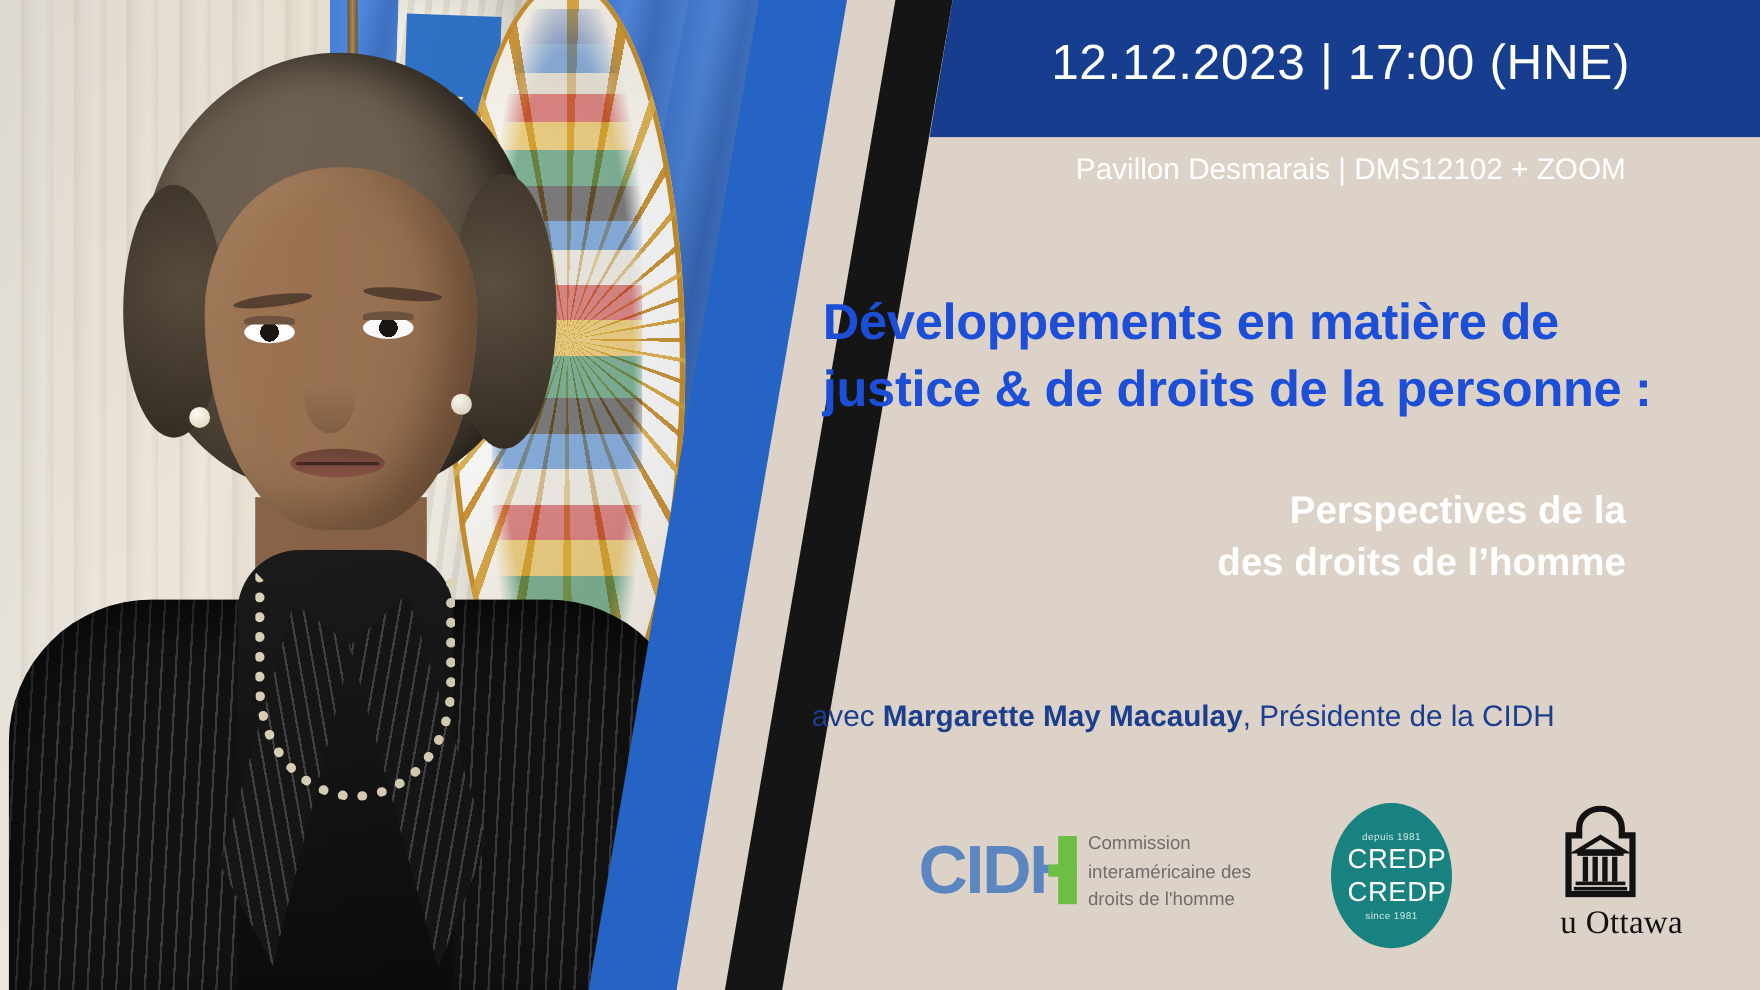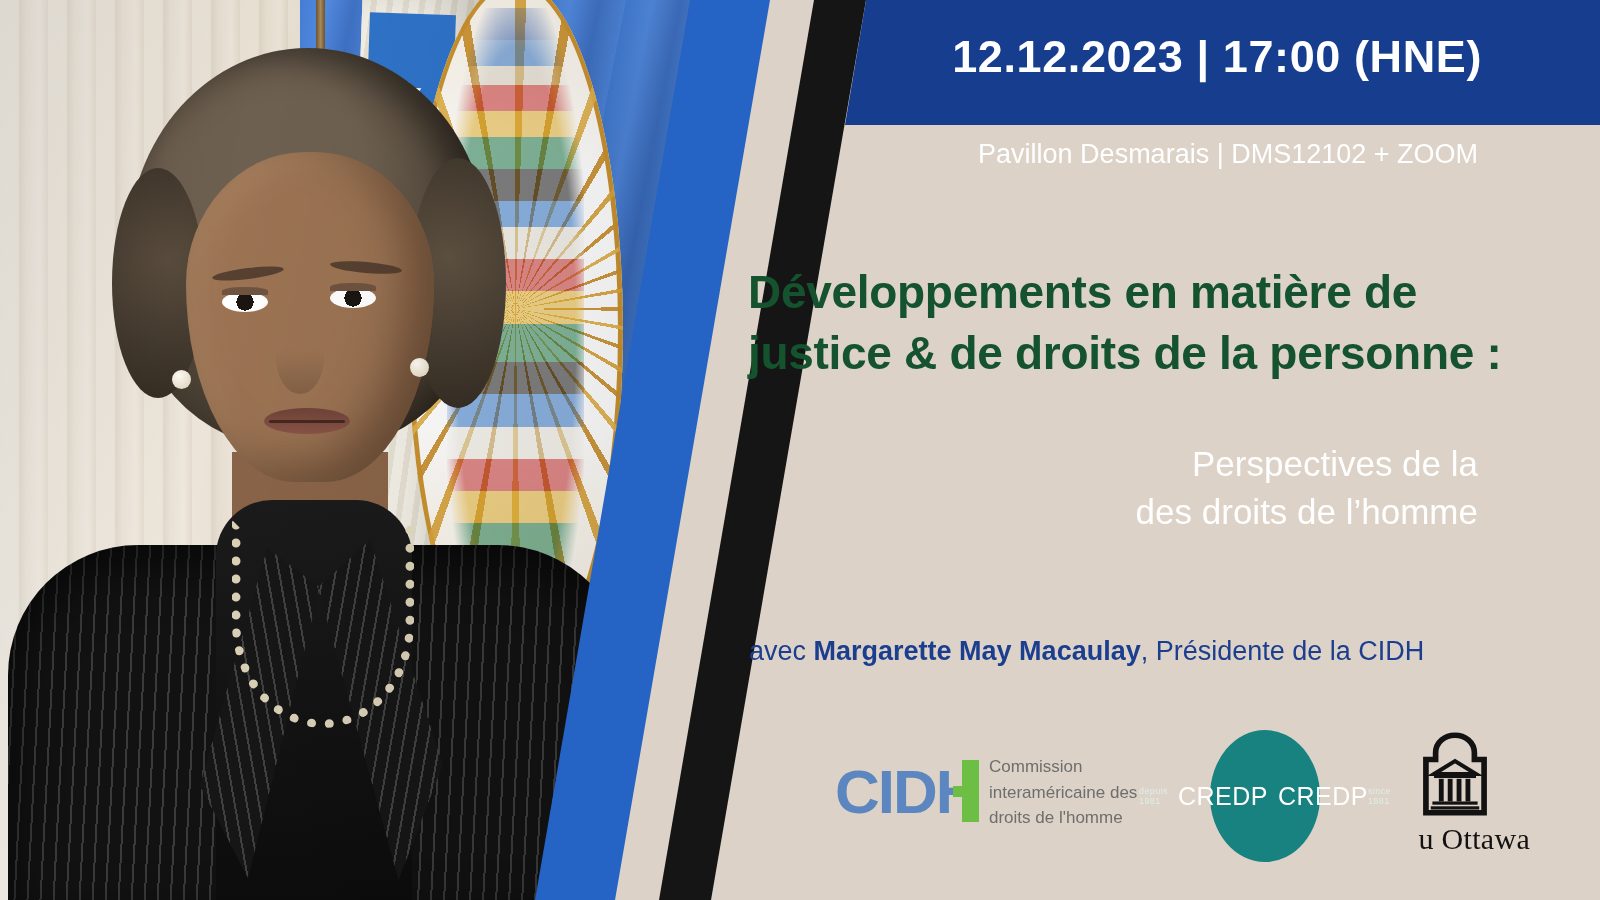--- a/index.html
+++ b/index.html
@@ -265,42 +265,42 @@
   }
   .header-bar{
     position:absolute;left:0;top:0;width:1600px;height:125px;
     background:#173E8E;
     -webkit-clip-path:polygon(866px 0, 1600px 0, 1600px 125px, 845px 125px);
     clip-path:polygon(866px 0, 1600px 0, 1600px 125px, 845px 125px);
   }
   .datetime{
     position:absolute;right:118px;top:31px;
     color:#ffffff;
-    font-size:45px;font-weight:700;letter-spacing:.6px;
+    font-size:45px;font-weight:400;letter-spacing:.6px;
     white-space:nowrap;
   }
   .venue{
     position:absolute;right:122px;top:137px;
     text-align:center;color:#ffffff;
     font-size:27px;line-height:1.28;font-weight:400;
   }
   .title{
     position:absolute;left:748px;top:262px;width:768px;
-    color:#14532d;
+    color:#1d4ed8;
     font-size:46px;line-height:1.33;font-weight:700;
     letter-spacing:-.3px;
   }
   .subtitle{
     position:absolute;right:122px;top:440px;width:700px;
     text-align:right;color:#FFFFFF;
-    font-size:35px;line-height:1.37;font-weight:400;
+    font-size:35px;line-height:1.37;font-weight:700;
   }
   .speaker{
     position:absolute;left:738px;top:636px;width:800px;
-    color:#1B3E8F;font-size:27px;font-weight:400;margin-left:11px;
+    color:#1B3E8F;font-size:27px;font-weight:400;
   }
   .speaker b{font-weight:700;}
 
   
   .logos{
     position:absolute;left:780px;top:726px;width:760px;height:140px;
   }
   .logo-cidh{
     position:absolute;left:55px;top:28px;display:flex;align-items:center;gap:16px;
   }
@@ -316,21 +316,21 @@
   .cidh-green-bar{
     position:absolute;right:-6px;top:25px;width:26px;height:11px;background:#6CBE45;
   }
   .cidh-text{
     font-size:17px;line-height:1.5;color:#6E6E6E;font-weight:400;white-space:pre-line;
   }
   .logo-credp{
     position:absolute;left:430px;top:4px;
     width:110px;height:132px;border-radius:50%;
     background:#17827F;
-    display:flex;flex-direction:row;align-items:center;justify-content:center;
+    display:flex;flex-direction:column;align-items:center;justify-content:center;
     color:#dff0ee;
   }
   .credp-small{font-size:9px;letter-spacing:.4px;opacity:.92;}
   .credp-big{font-size:25px;line-height:1.22;letter-spacing:.5px;color:#ffffff;font-weight:400;margin-left:10px;}
   .logo-uottawa{
     position:absolute;left:600px;top:6px;width:150px;text-align:right;color:#121212;
   }
   .uo-crest{width:82px;height:84px;margin:0 auto;display:block;}
   .uo-word{
     font-family:"Liberation Serif", serif;

